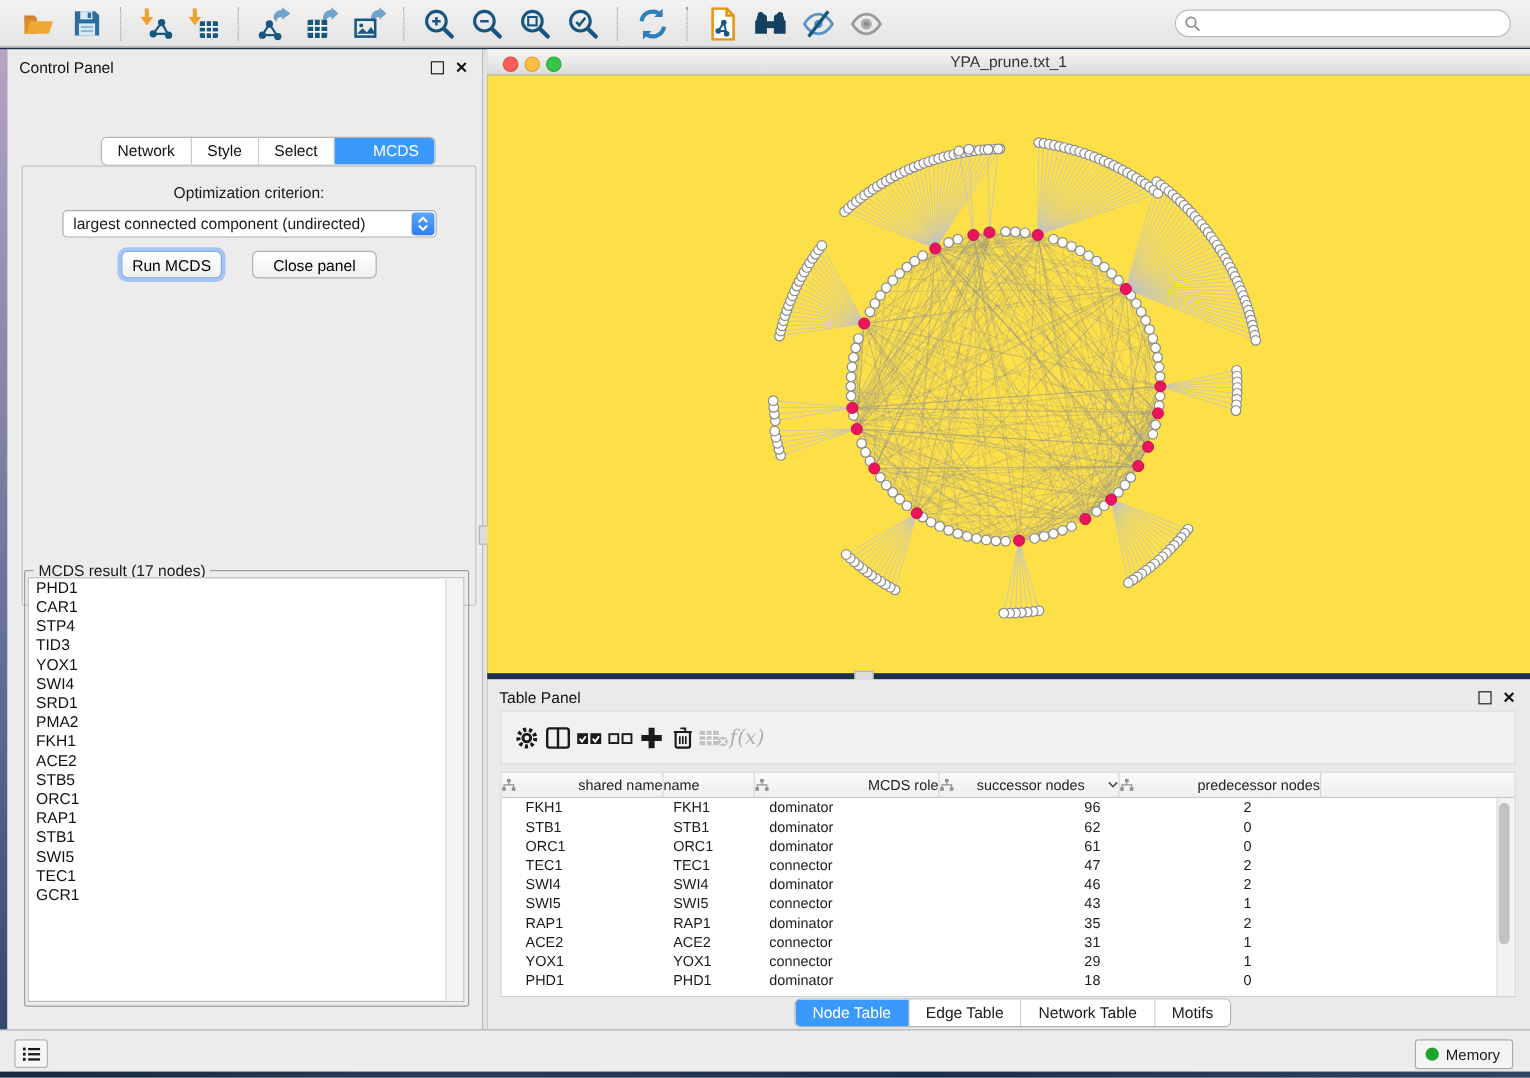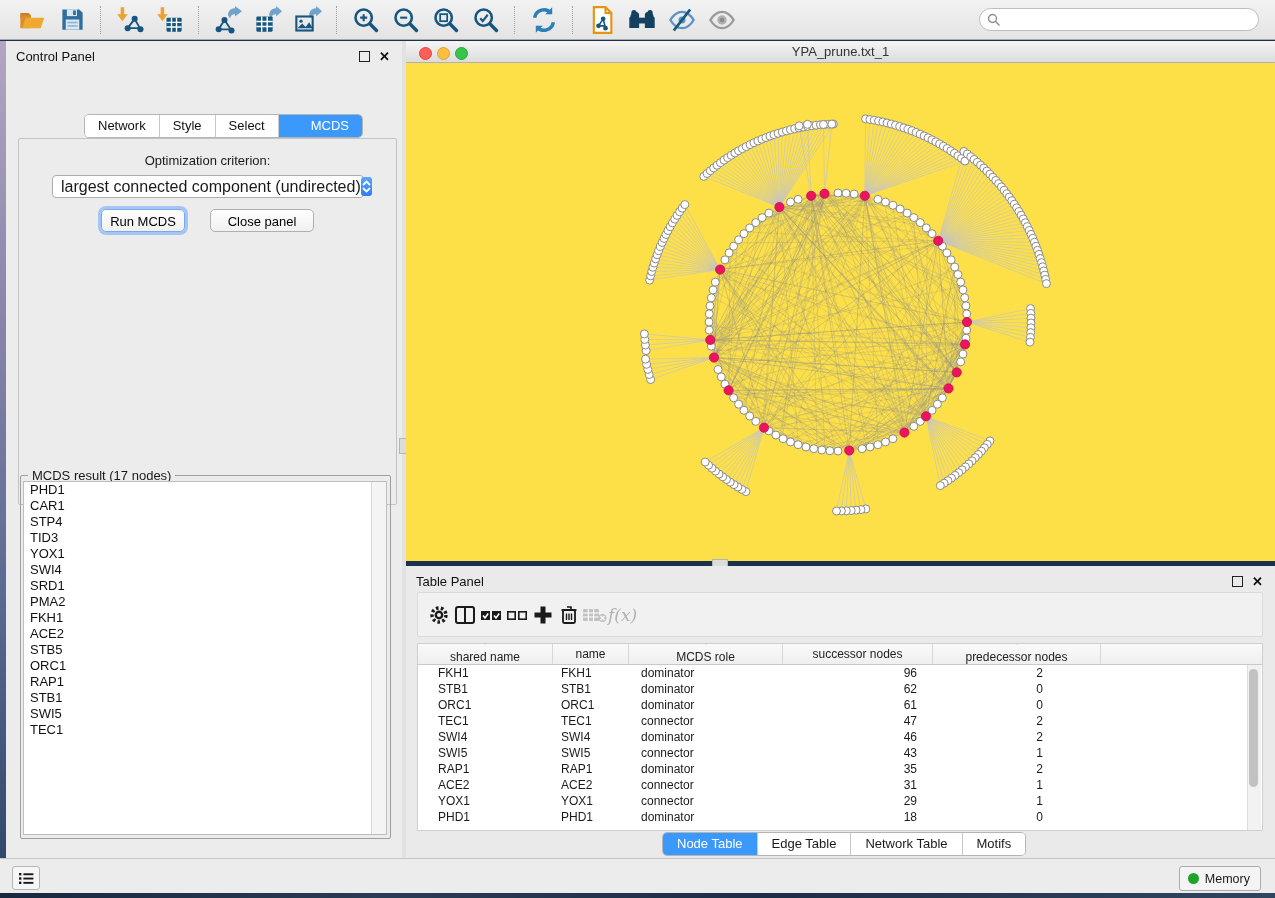--- a/index.html
+++ b/index.html
@@ -29,21 +29,21 @@
   .cp-tabs{position:absolute;left:78px;top:73px;height:22px;display:flex;
     border:1px solid #b5b5b5;border-radius:5px;overflow:hidden;background:#fff;}
   .cp-tab{padding:0 13px;font-size:13px;line-height:22px;border-right:1px solid #c9c9c9;background:#fff;color:#111;}
   .cp-tab:last-child{border-right:none;}
   .cp-tab.active{background:#3c99fc;color:#fff;padding-left:32px;}
   .cp-inner{position:absolute;left:12px;top:97px;width:377px;height:365px;
     border:1px solid #c3c3c3;border-radius:2px;}
   .opt-label{position:absolute;left:0;top:14px;width:100%;text-align:center;font-size:13px;}
   .dropdown{position:absolute;left:33px;top:36px;width:312px;height:23px;background:#fff;
     border:1px solid #adadad;border-radius:4px;display:flex;align-items:center;box-sizing:border-box;}
-  .dropdown .dd-text{font-size:16px;padding-left:8px;flex:1;white-space:nowrap;}
+  .dropdown .dd-text{font-size:13px;padding-left:8px;flex:1;white-space:nowrap;}
   .dd-stepper{width:19px;height:19px;margin-right:1px;border-radius:3px;
     background:linear-gradient(#5aa6f9,#2c7ef5);display:flex;flex-direction:column;align-items:center;justify-content:center;}
   .btn{position:absolute;height:23px;background:linear-gradient(#ffffff,#f0f0f0);
     border:1px solid #b0b0b0;border-radius:5px;font-size:13px;text-align:center;line-height:21px;box-sizing:border-box;}
   .btn.focusring{box-shadow:0 0 0 3px rgba(105,165,255,.55);border-color:#7aa8e8;}
   .groupbox{position:absolute;left:14px;top:427px;width:371px;height:371px;}
   .gb-border{position:absolute;left:0;top:7px;width:100%;height:364px;border:1px solid #9f9f9f;border-radius:2px;box-sizing:border-box;}
   .gb-legend{position:absolute;left:8px;top:0;background:#ececec;padding:0 4px;font-size:13px;}
   .gb-list{position:absolute;left:3px;top:13px;width:364px;height:354px;background:#fff;
     border:1px solid #bdbdbd;box-sizing:border-box;overflow:hidden;}
@@ -62,22 +62,22 @@
   .net-canvas{position:absolute;left:0;top:22px;}
   
   .tpanel{position:absolute;left:406px;top:566px;width:869px;height:292px;background:#eaeaea;}
   .tp-toolbar{position:absolute;left:11px;top:26px;width:846px;height:45px;background:#f1f1f1;
     border:1px solid #dadada;border-radius:2px;display:flex;align-items:center;padding-left:8px;box-sizing:border-box;}
   .tp-ico{display:flex;align-items:center;justify-content:center;width:26px;height:26px;}
   .fx-label{font-family:"DejaVu Serif",serif;font-style:italic;font-size:17px;color:#b0b0b0;}
   .ntable{position:absolute;left:11px;top:77px;width:846px;height:188px;background:#fff;border:1px solid #cfcfcf;box-sizing:border-box;}
   .thead{display:grid;grid-template-columns:135px 76px 154px 150px 168px 1fr;height:20px;
     background:linear-gradient(#fafafa,#efefef);border-bottom:1px solid #c9c9c9;}
-  .th{display:flex;align-items:center;justify-content:center;gap:5px;font-size:12px;color:#222;
-    border-right:1px solid #d8d8d8;overflow:hidden;white-space:nowrap;flex-direction:column;}
+  .th{display:flex;align-items:center;justify-content:space-between;gap:5px;font-size:12px;color:#222;
+    border-right:1px solid #d8d8d8;overflow:hidden;white-space:nowrap;}
   .trow{display:grid;grid-template-columns:135px 76px 154px 150px 168px 1fr;height:16px;font-size:12px;}
   .td{line-height:16px;white-space:nowrap;overflow:hidden;}
   .td.c0{padding-left:20px;} .td.c1{padding-left:8px;} .td.c2{padding-left:12px;}
   .td.c3{text-align:right;padding-right:16px;} .td.c4{text-align:right;padding-right:58px;}
   .t-scroll{position:absolute;right:1px;top:21px;width:13px;height:165px;background:#f2f2f2;border-left:1px solid #dcdcdc;}
   .t-thumb{position:absolute;left:1px;top:4px;width:9px;height:118px;background:#c2c2c2;border-radius:5px;}
   .tp-tabs{position:absolute;left:256px;top:266px;height:22px;display:flex;border:1px solid #b5b5b5;border-radius:5px;overflow:hidden;background:#fff;}
   .tp-tab{padding:0 14px;font-size:13px;line-height:22px;border-right:1px solid #c9c9c9;background:#fff;}
   .tp-tab:last-child{border-right:none;}
   .tp-tab.active{background:#3c99fc;color:#fff;}
@@ -285,20 +285,21 @@
             <div class="mcds-item">SRD1</div>
             <div class="mcds-item">PMA2</div>
             <div class="mcds-item">FKH1</div>
             <div class="mcds-item">ACE2</div>
             <div class="mcds-item">STB5</div>
             <div class="mcds-item">ORC1</div>
             <div class="mcds-item">RAP1</div>
             <div class="mcds-item">STB1</div>
             <div class="mcds-item">SWI5</div>
             <div class="mcds-item">TEC1</div>
+            <div class="mcds-item">GCR1</div>
           </div>
         <div class="gb-scroll"></div>
       </div>
     </div>
   </div>
 
   <div class="vsplit"></div>
   <div class="vgrip"></div>
 
   <div class="netwin">

